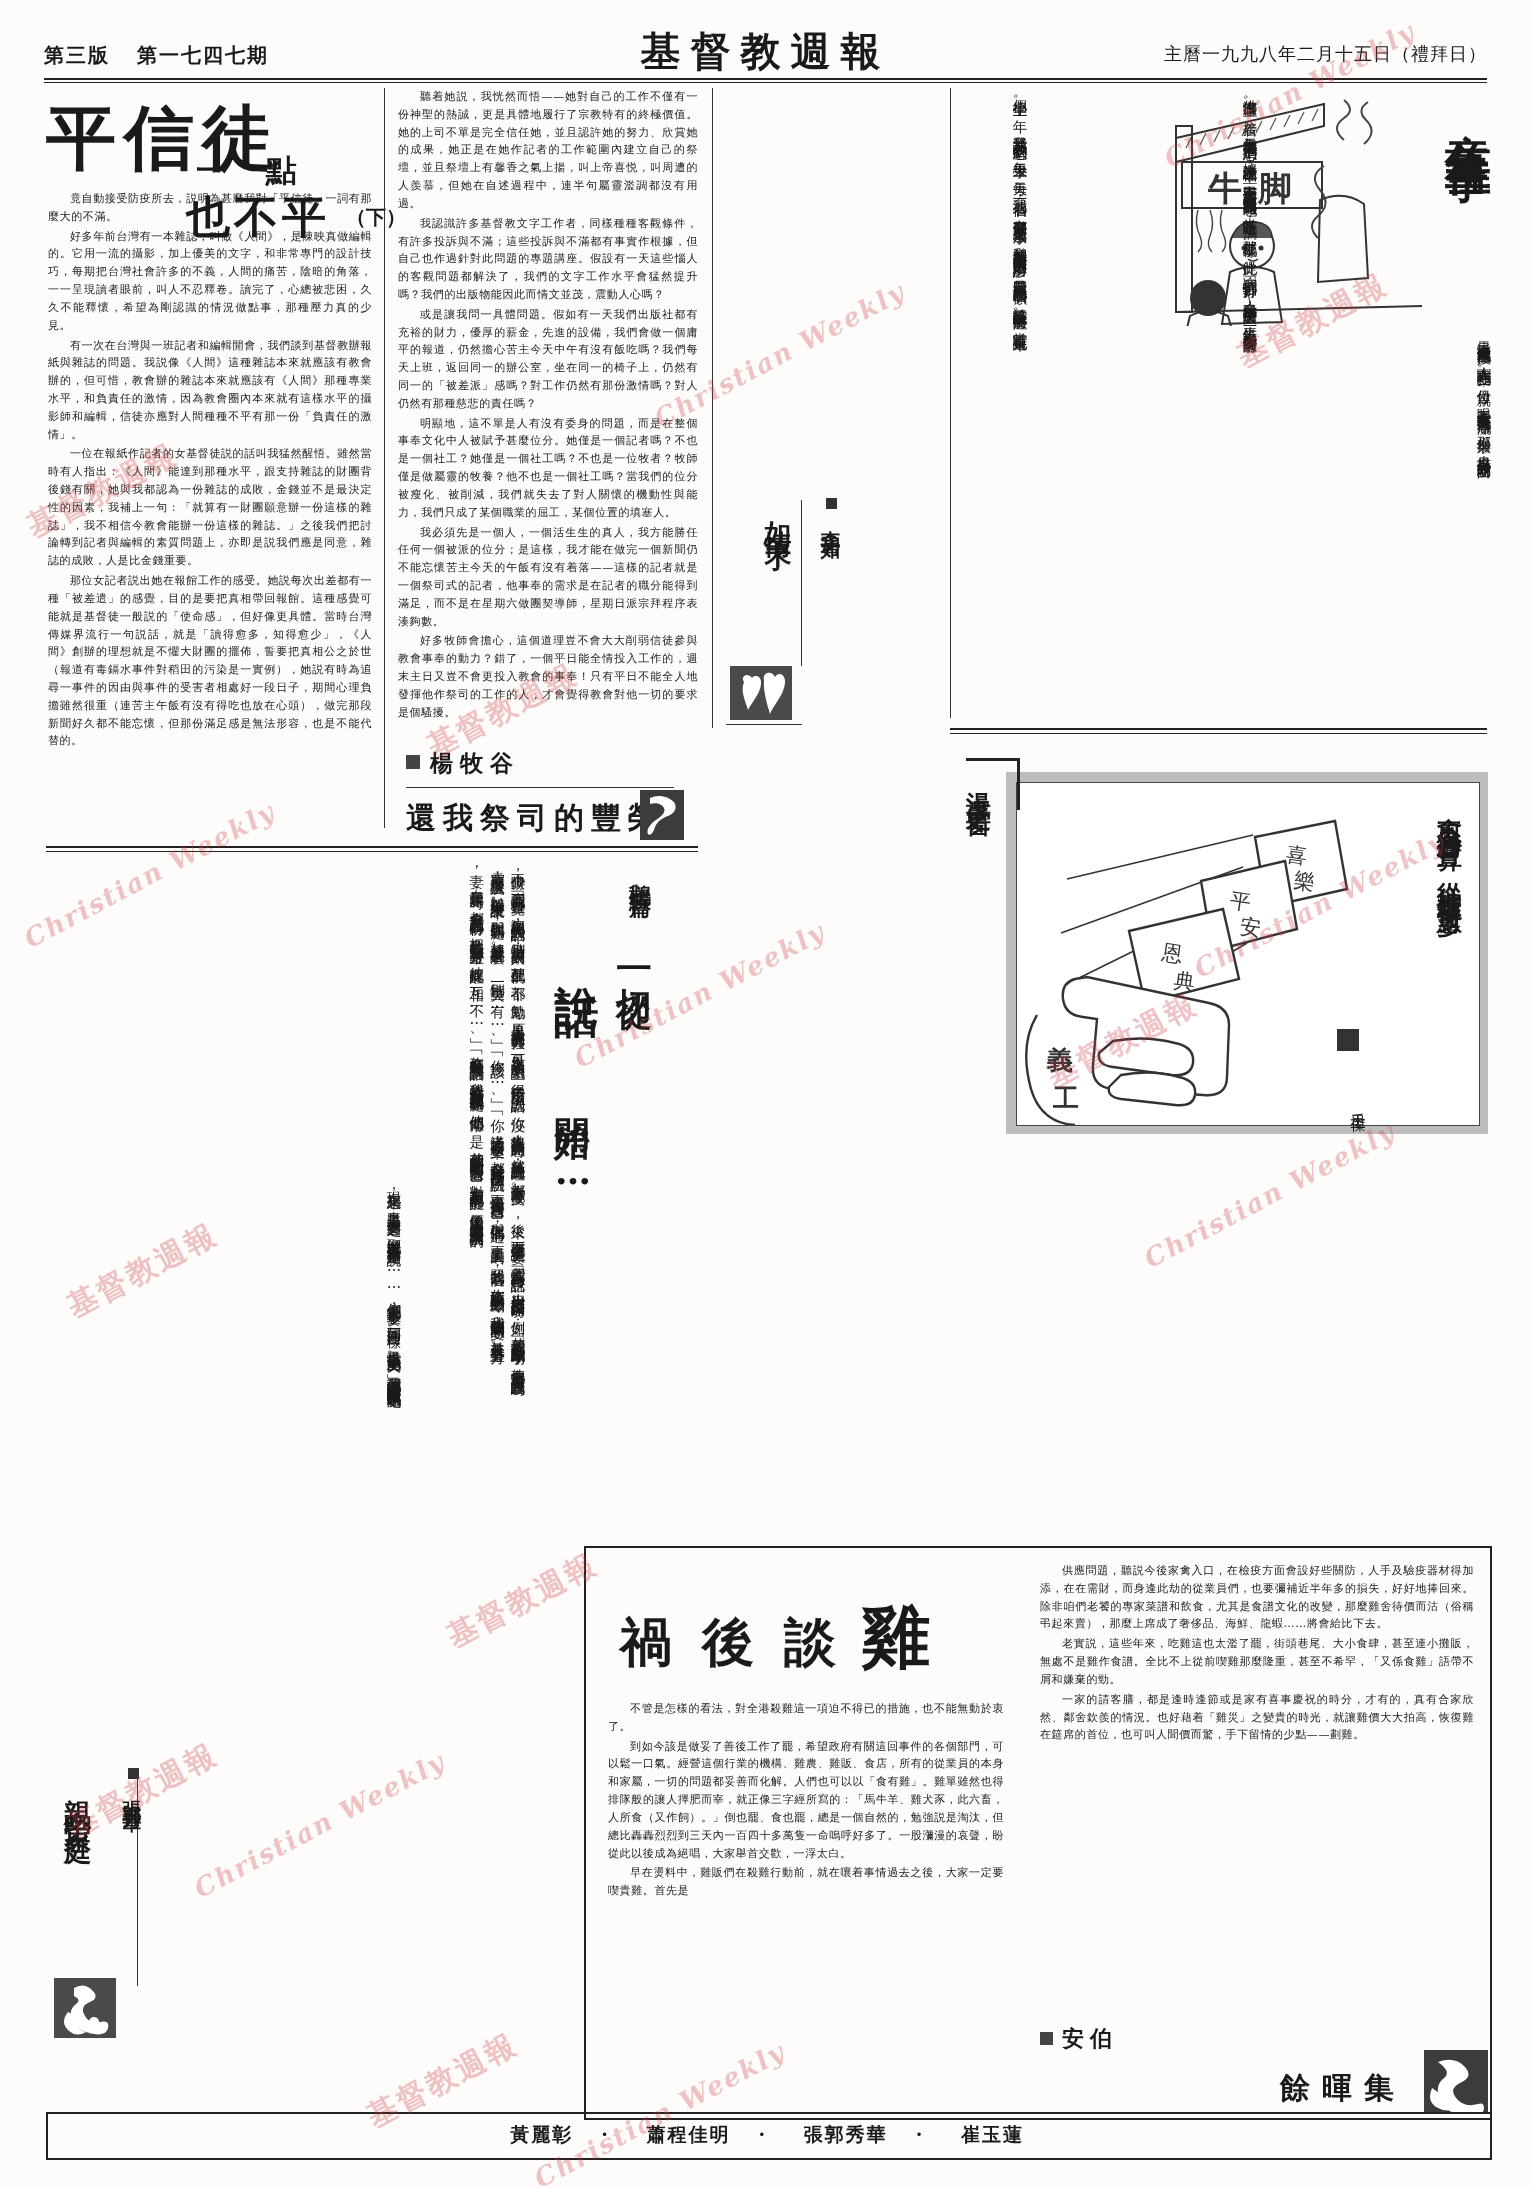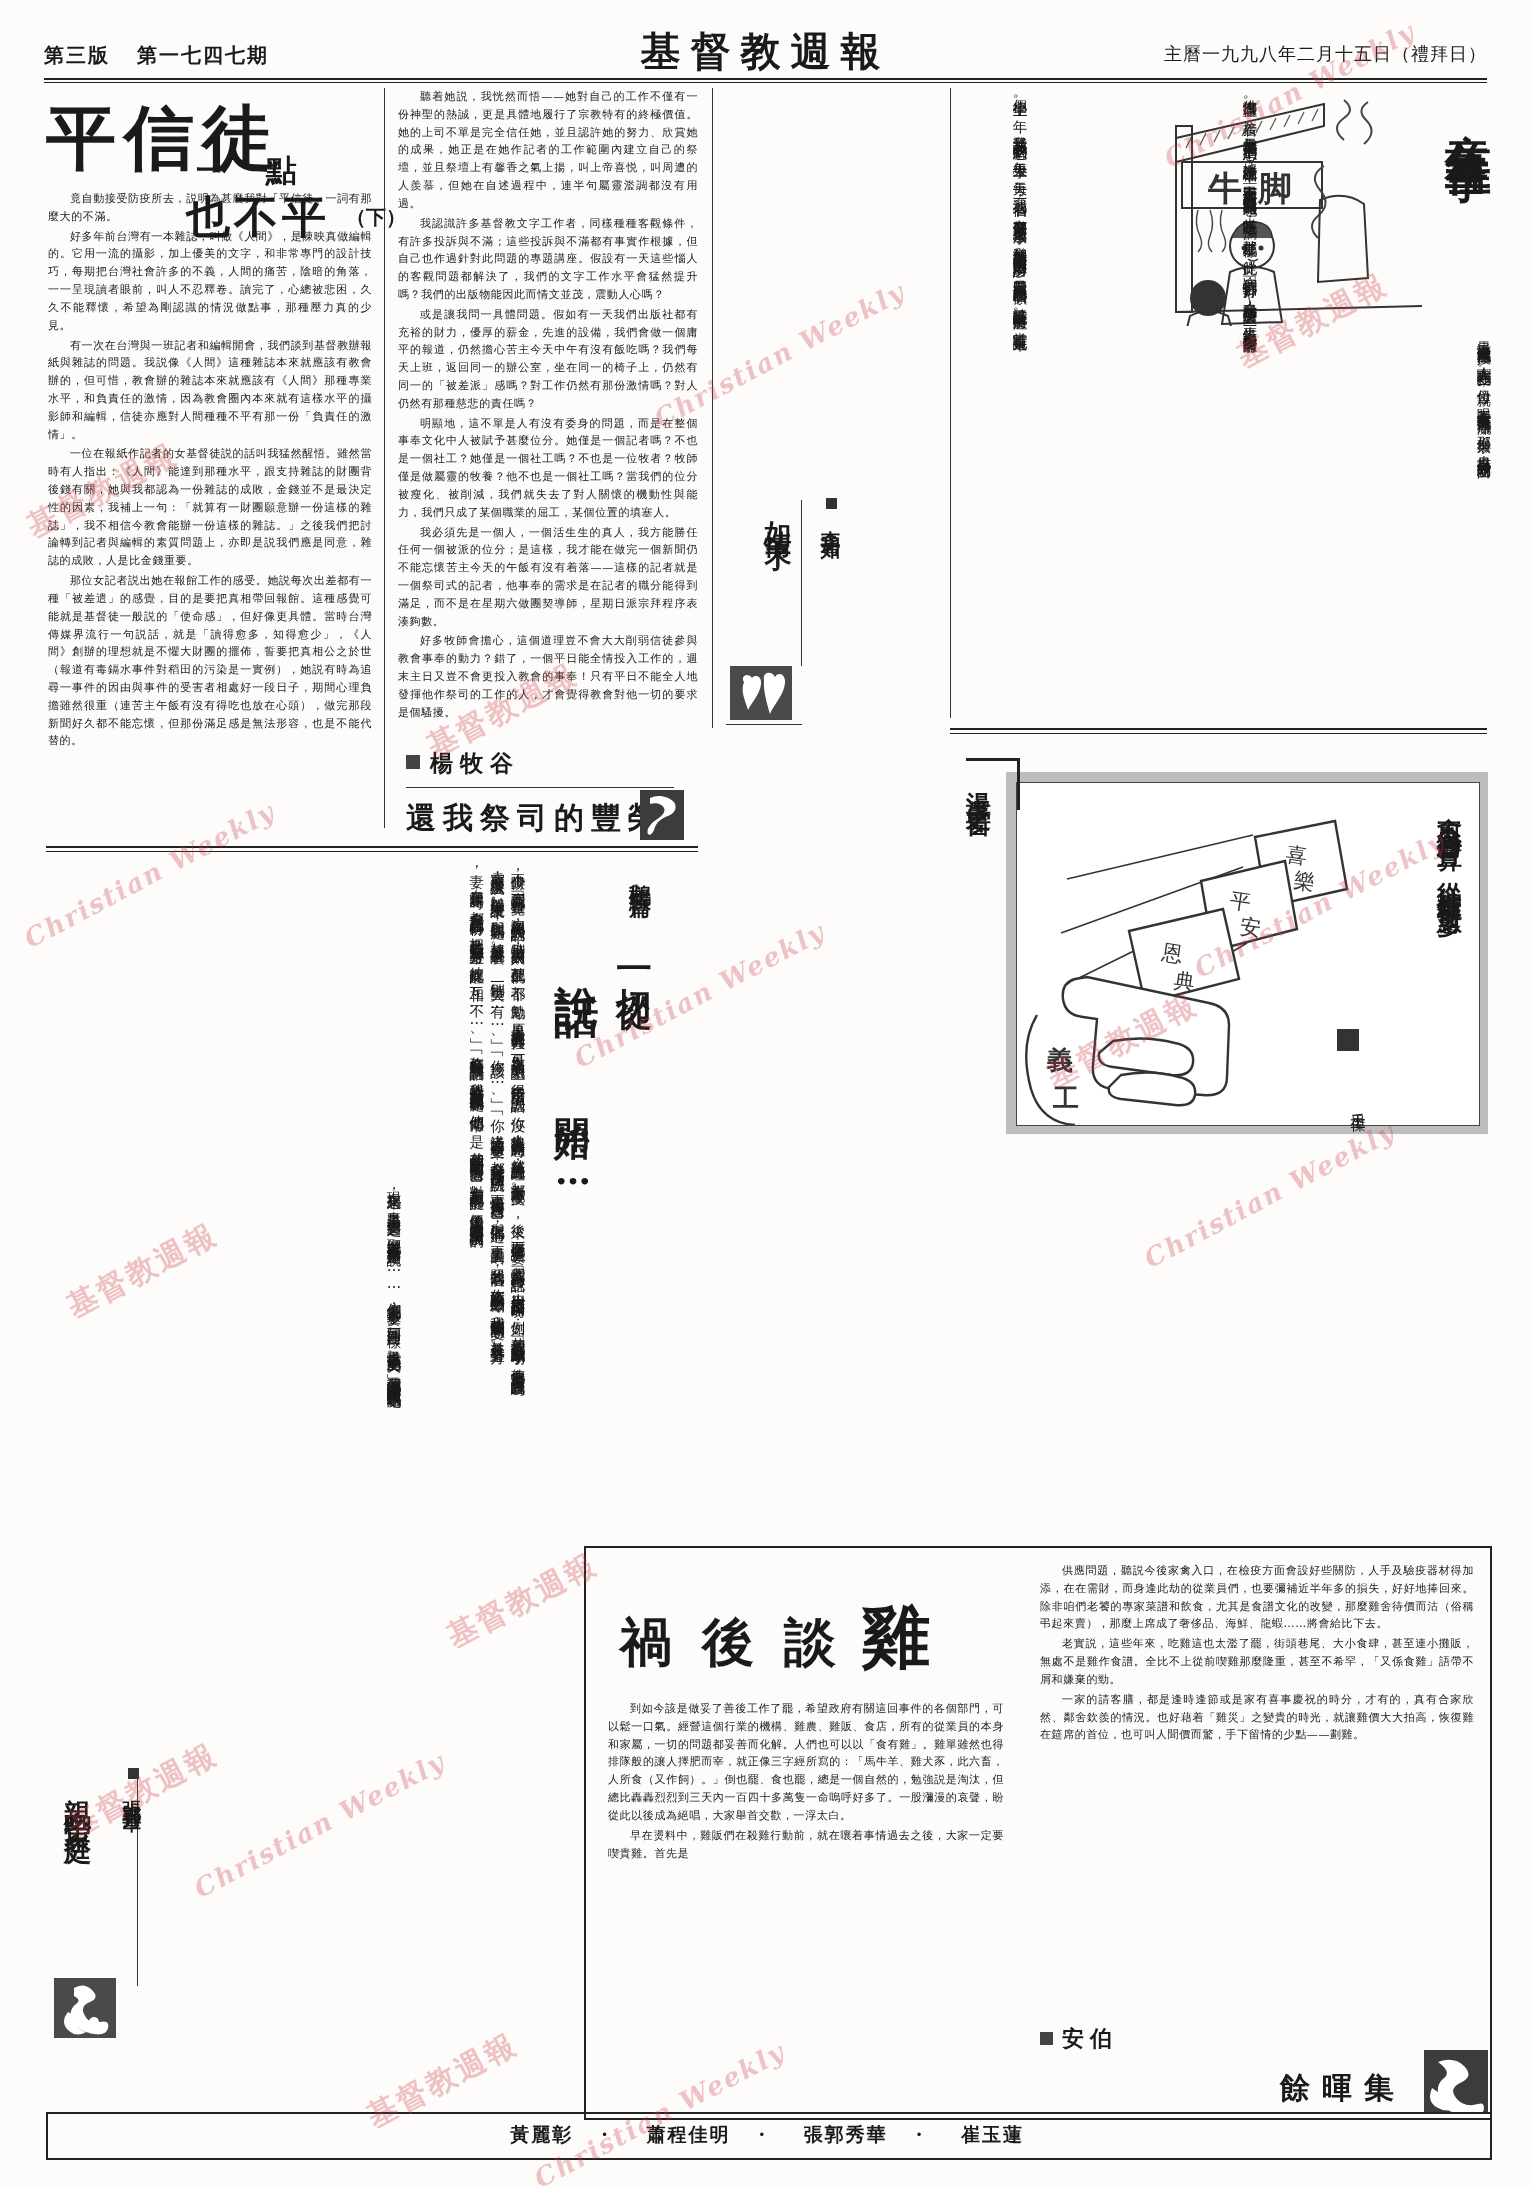--- a/index.html
+++ b/index.html
@@ -389,20 +389,21 @@
   <div id="qinmiAuthor">
     <div class="sq"></div>
     <div class="nm vtitle">張郭秀華</div>
   </div>
 
   <div id="huoBox"></div>
   <div id="huoTitle">禍後談</div>
   <div id="huoTitleBig">雞</div>
 
   <div id="huoLeft" class="htext">
+    <p>不管是怎樣的看法，對全港殺雞這一項迫不得已的措施，也不能無動於衷了。</p>
     <p>到如今該是做妥了善後工作了罷，希望政府有關這回事件的各個部門，可以鬆一口氣。經營這個行業的機構、雞農、雞販、食店，所有的從業員的本身和家屬，一切的問題都妥善而化解。人們也可以以「食有雞」。雞單雖然也得排隊般的讓人擇肥而宰，就正像三字經所寫的：「馬牛羊、雞犬豕，此六畜，人所食（又作飼）。」倒也罷、食也罷，總是一個自然的，勉強説是淘汰，但總比轟轟烈烈到三天內一百四十多萬隻一命嗚呼好多了。一股瀰漫的哀聲，盼從此以後成為絕唱，大家舉首交歡，一浮太白。</p>
     <p>早在燙料中，雞販們在殺雞行動前，就在嚷着事情過去之後，大家一定要喫貴雞。首先是</p>
   </div>
   <div id="huoRight" class="htext">
     <p>供應問題，聽説今後家禽入口，在檢疫方面會設好些關防，人手及驗疫器材得加添，在在需財，而身逢此劫的從業員們，也要彌補近半年多的損失，好好地捧回來。除非咱們老饕的專家菜譜和飲食，尤其是食譜文化的改變，那麼雞舍待價而沽（俗稱弔起來賣），那麼上席成了奢侈品、海鮮、龍蝦……將會給比下去。</p>
     <p>老實説，這些年來，吃雞這也太濫了罷，街頭巷尾、大小食肆，甚至連小攤販，無處不是雞作食譜。全比不上從前喫雞那麼隆重，甚至不希罕，「又係食雞」語帶不屑和嫌棄的勁。</p>
     <p>一家的請客膳，都是逢時逢節或是家有喜事慶祝的時分，才有的，真有合家欣然、鄰舍欽羨的情況。也好藉着「雞災」之變貴的時光，就讓雞價大大拍高，恢復雞在筵席的首位，也可叫人聞價而驚，手下留情的少點——劃雞。</p>
   </div>
   <div id="anbo">
     <span class="sq"></span><span>安伯</span>

